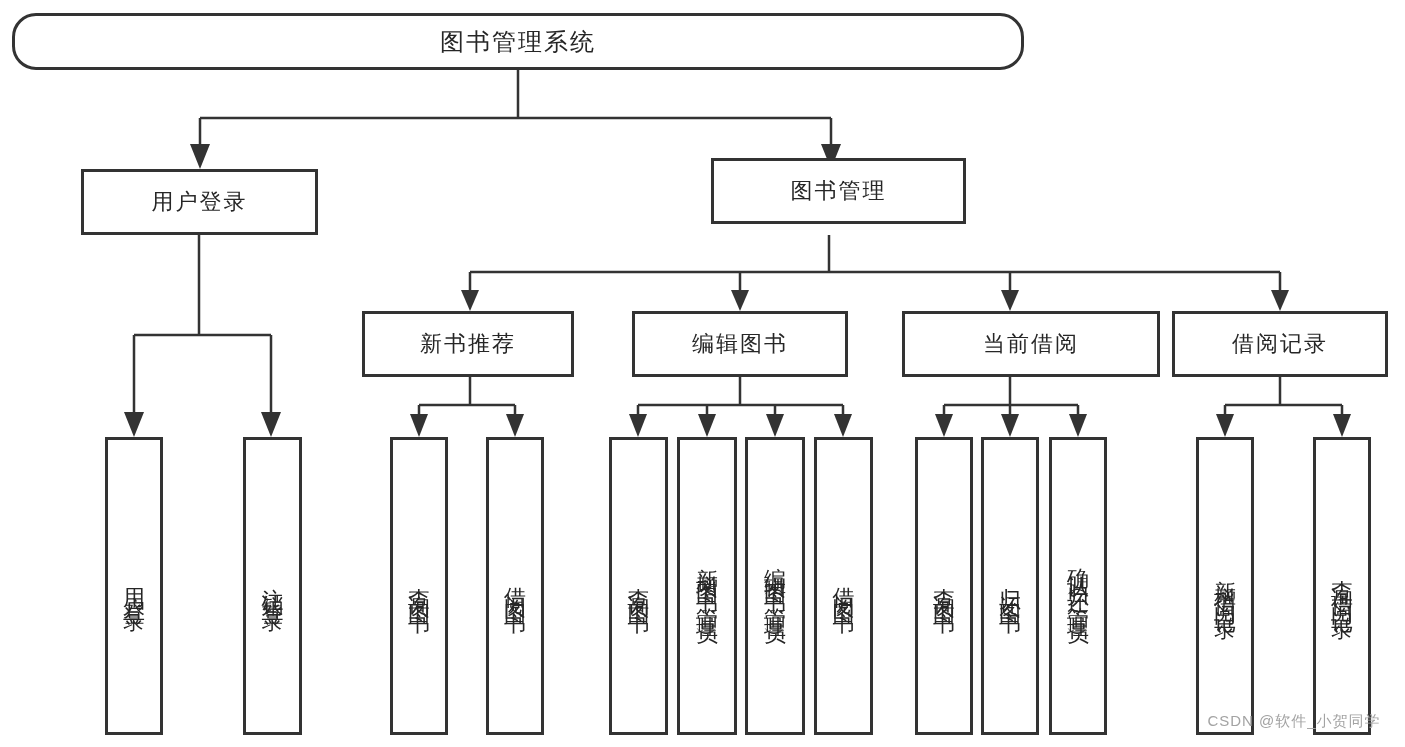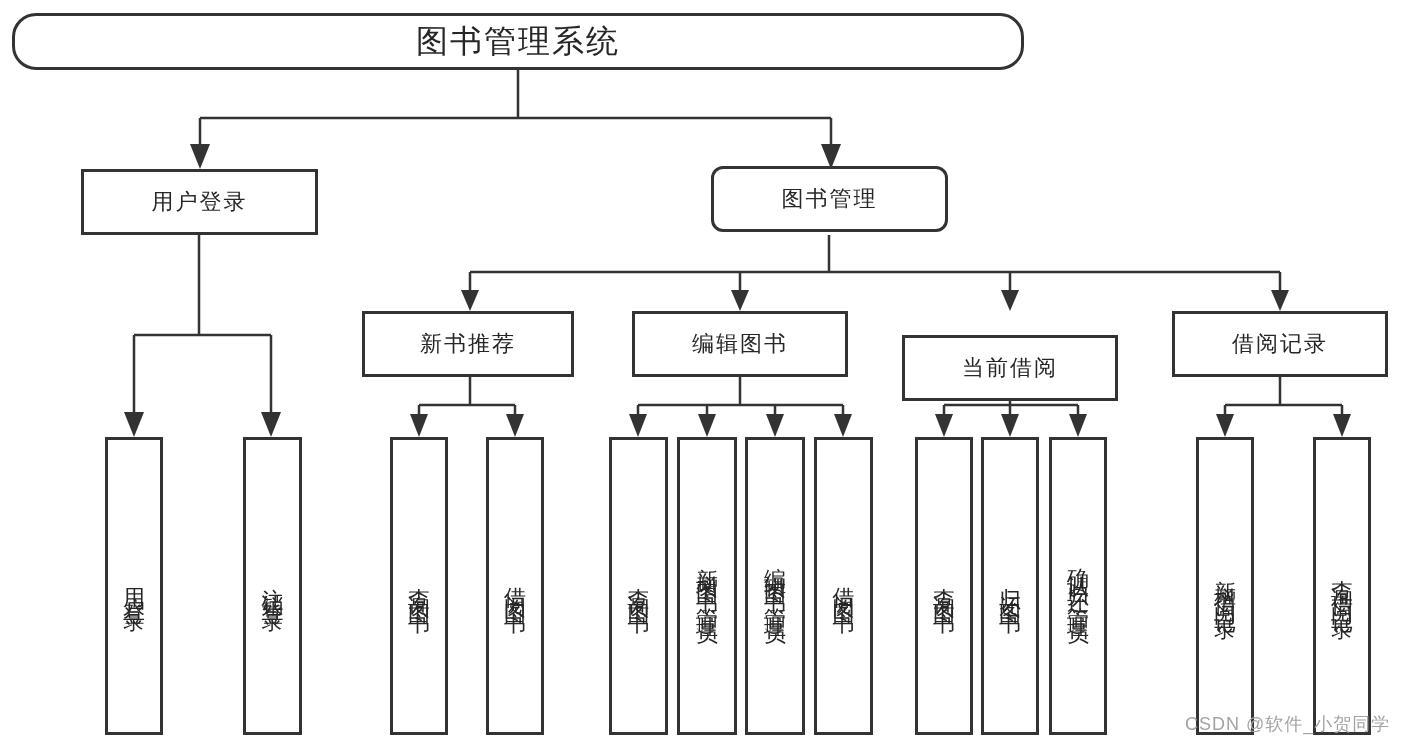--- a/index.html
+++ b/index.html
@@ -14,30 +14,31 @@
   .stage{position:relative;width:1405px;height:747px;background:var(--background);}
   .wires{position:absolute;left:0;top:0;width:1405px;height:747px;}
   .wires path{stroke:var(--line);stroke-width:2.5;fill:none;}
   .wires polygon{fill:var(--line);stroke:none;}
   .node{
     position:absolute;box-sizing:border-box;background:#ffffff;
     border:3px solid var(--box-border);color:var(--text);
     display:flex;align-items:center;justify-content:center;
   }
   .hbox{font-size:22px;letter-spacing:2px;white-space:nowrap;}
-  .root{font-size:32px;letter-spacing:2px;border-radius:24px;}
+  .root{font-size:24px;letter-spacing:2px;border-radius:24px;}
   .vbox{font-size:22px;}
   .vbox .lbl{
     writing-mode:vertical-rl;text-orientation:mixed;
     letter-spacing:8px;line-height:1;
   }
   .watermark{
     position:absolute;left:1185px;top:712px;width:218px;
-    font-size:18px;color:var(--watermark);letter-spacing:1px;
+    font-size:15px;color:var(--watermark);letter-spacing:1px;
     white-space:nowrap;
+    text-align:center;
   }
 </style>
 </head>
 <body>
 
 <div class="stage">
 
   <svg class="wires" viewBox="0 0 1405 747" xmlns="http://www.w3.org/2000/svg">
 
     <path d="M518,70 V118 M200,118 H831 M200,118 V144 M831,118 V144"></path>
@@ -74,31 +75,31 @@
     <polygon points="1333,414 1351,414 1342,437"></polygon>
   </svg>
 
   <div class="node hbox root" style="left:12px;top:13px;width:1012px;height:57px;">
     <span class="lbl">图书管理系统</span>
   </div>
 
   <div class="node hbox" style="left:81px;top:169px;width:237px;height:66px;">
     <span class="lbl">用户登录</span>
   </div>
-  <div class="node hbox" style="left:711px;top:166px;width:237px;height:66px;border-radius:12px;">
+  <div class="node hbox" style="left:711px;top:158px;width:255px;height:66px;">
     <span class="lbl">图书管理</span>
   </div>
 
   <div class="node hbox" style="left:362px;top:311px;width:212px;height:66px;">
     <span class="lbl">新书推荐</span>
   </div>
   <div class="node hbox" style="left:632px;top:311px;width:216px;height:66px;">
     <span class="lbl">编辑图书</span>
   </div>
-  <div class="node hbox" style="left:902px;top:311px;width:216px;height:66px;margin-top:24px;">
+  <div class="node hbox" style="left:902px;top:311px;width:258px;height:66px;">
     <span class="lbl">当前借阅</span>
   </div>
   <div class="node hbox" style="left:1172px;top:311px;width:216px;height:66px;">
     <span class="lbl">借阅记录</span>
   </div>
 
   <div class="node vbox" style="left:105px;top:437px;width:58px;height:298px;">
     <span class="lbl">用户登录</span>
   </div>
   <div class="node vbox" style="left:243px;top:437px;width:59px;height:298px;">

